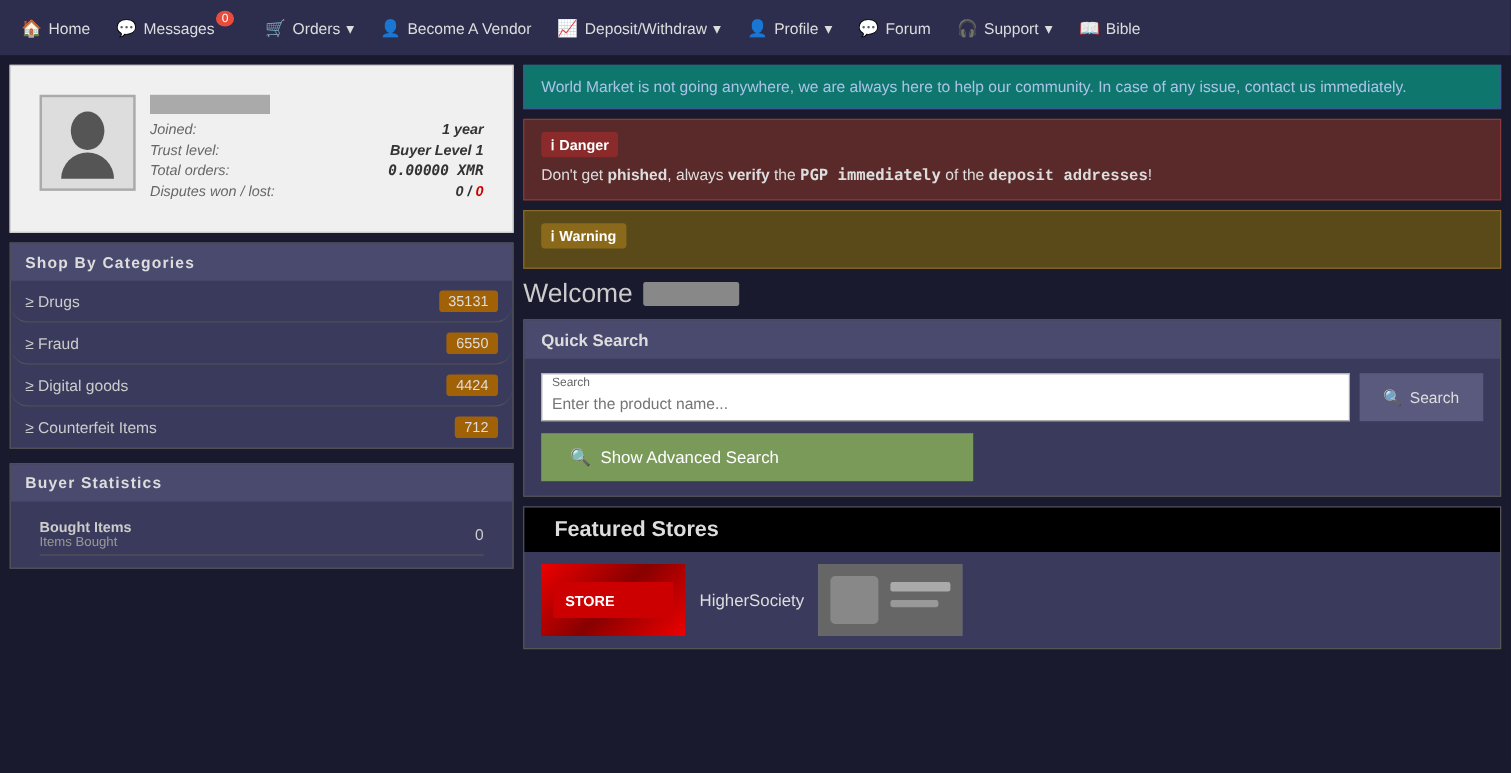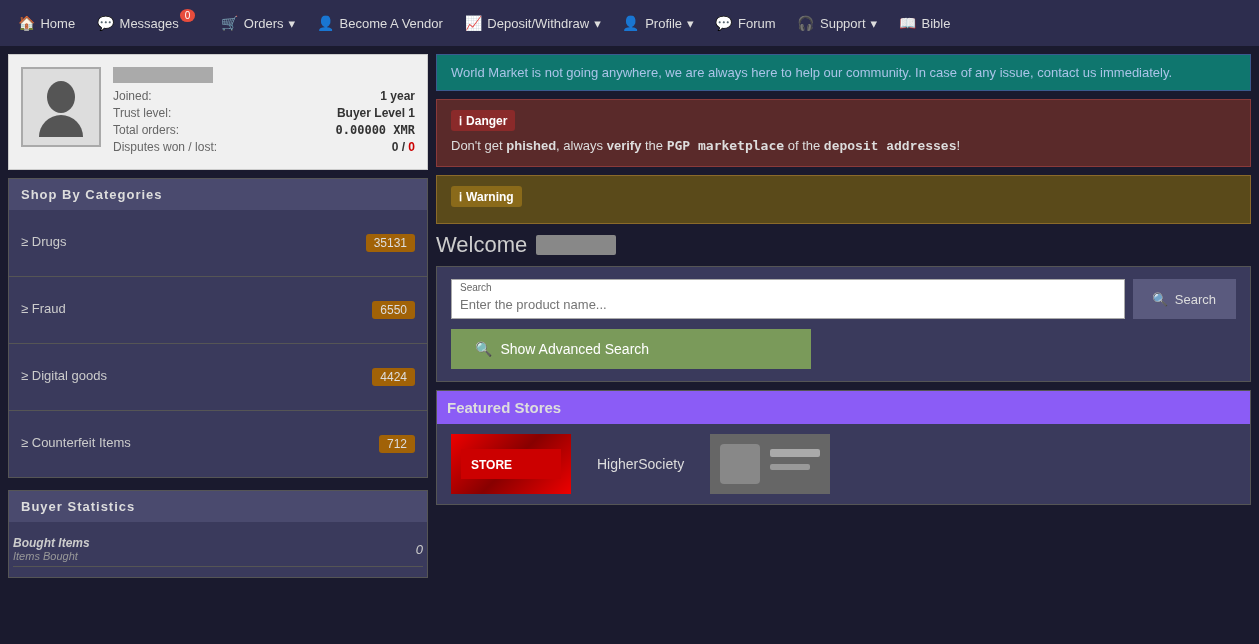--- a/index.html
+++ b/index.html
@@ -49,24 +49,25 @@
     .sidebar {
       width: 420px;
       min-width: 420px;
       margin-right: 8px;
     }
 
     
     .profile-card {
       background: #f0f0f0;
       border: 1px solid #ccc;
-      padding: 12px;
+      padding: 24px;
       display: flex;
       gap: 12px;
       margin-bottom: 8px;
+      font-style: italic;
     }
     .avatar-box {
       width: 80px;
       height: 80px;
       background: #ddd;
       border: 2px solid #aaa;
       display: flex;
       align-items: center;
       justify-content: center;
       font-size: 40px;
@@ -93,24 +94,26 @@
       background: #4a4a6e;
       color: #ddd;
       padding: 8px 12px;
       font-size: 13px;
       font-weight: bold;
       letter-spacing: 1px;
     }
     .cat-item {
       display: flex;
       justify-content: space-between;
-      padding: 24px 12px;
+      align-items: center;
+      padding: 8px 12px;
       color: #ccc;
       border-bottom: 1px solid #555;
       cursor: pointer;
+      border-radius: 15px;
     }
     .cat-item:last-child { border-bottom: none; }
     .cat-badge {
       background: #a16207;
       color: #ddd;
       padding: 2px 8px;
       border-radius: 3px;
       font-size: 12px;
     }
 
@@ -121,21 +124,21 @@
       margin-top: 12px;
     }
     .buyer-stats-header {
       background: #4a4a6e;
       color: #ddd;
       padding: 8px 12px;
       font-size: 13px;
       font-weight: bold;
       letter-spacing: 1px;
     }
-    .buyer-stats-content { padding: 10px 4px; font-style: italic; }
+    .buyer-stats-content { padding: 10px 24px; }
     .buyer-stat-row {
       display: flex;
       justify-content: space-between;
       align-items: center;
       border-bottom: 1px solid #555;
       padding: 4px 0;
     }
     .buyer-stat-label { color: #ccc; font-size: 12px; }
     .buyer-stat-sublabel { color: #999; font-size: 11px; }
     .buyer-stat-value { color: #ccc; }
@@ -260,30 +263,30 @@
       gap: 8px;
       width: 360px;
     }
 
     
     .featured-stores-box {
       background: #3a3a5c;
       border: 1px solid #555;
     }
     .featured-stores-header {
-      background: #8b5cf6;
-      color: #ddd;
-      padding: 8px 10px;
-      font-size: 15px;
+      background: #000000;
+      color: #ddd;
+      padding: 8px 25px;
+      font-size: 18px;
       font-weight: bold;
     }
     .featured-stores-content {
       padding: 10px 14px;
       display: flex;
-      gap: 26px;
+      gap: 12px;
       align-items: center;
     }
     .store-thumb {
       width: 120px;
       height: 60px;
       background: linear-gradient(135deg, #e00 0%, #800 50%, #e00 100%);
       display: flex;
       align-items: center;
       justify-content: center;
     }
@@ -423,37 +426,38 @@
     <div class="world-msg">
       <span>World Market is not going anywhere, we are always here to help our community. In case of any issue, contact us immediately.</span>
     </div>
 
     <div class="alert-box alert-danger">
       <div class="alert-badge badge-danger">
         <span>ℹ</span>
         <span>Danger</span>
       </div>
       <div class="alert-text">
-        Don't get <strong>phished</strong>, always <strong>verify</strong> the <strong style="font-family:monospace">PGP marketplace</strong> of the <strong style="font-family:Liberation Mono, monospace">deposit addresses</strong>!
+        Don't get <strong>phished</strong>, always <strong>verify</strong> the <strong style="font-family:monospace">PGP immediately</strong> of the <strong style="font-family:Liberation Mono, monospace">deposit addresses</strong>!
       </div>
     </div>
 
     <div class="alert-box alert-warning">
       <div class="alert-badge badge-warning">
         <span>ℹ</span>
         <span>Warning</span>
       </div>
     </div>
 
     <div class="welcome-row">
       <span class="welcome-text">Welcome</span>
       <div class="welcome-bar"></div>
     </div>
 
     <div class="quick-search-box">
+      <div class="quick-search-header">Quick Search</div>
       <div class="quick-search-content">
         <div class="search-row">
           <div class="search-input-wrapper">
             <span class="search-input-label">Search</span>
             <input class="search-input" type="text" placeholder="Enter the product name..." style="">
           </div>
           <button class="search-button">
             <span>🔍</span>
             <span>Search</span>
           </button>

